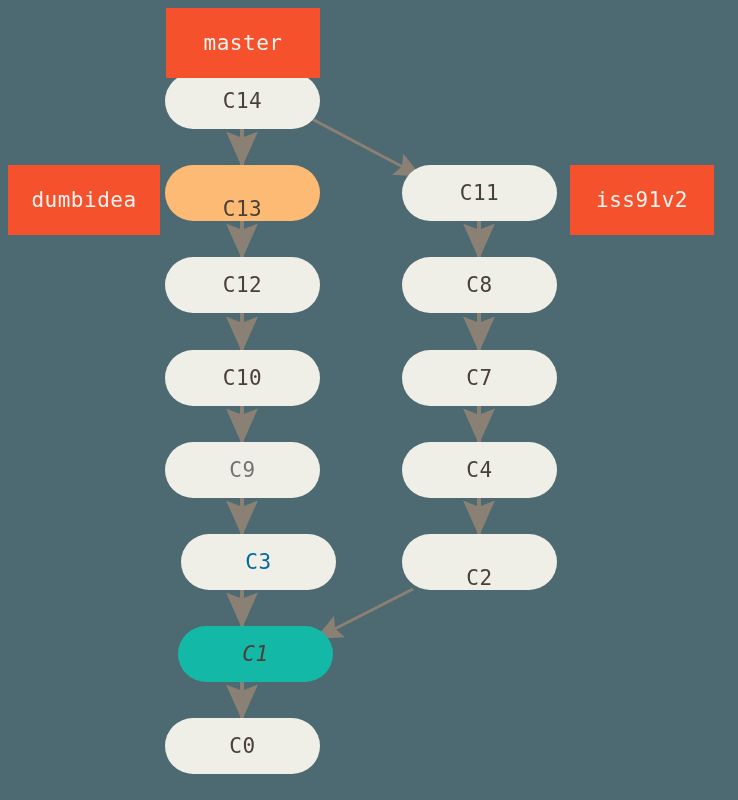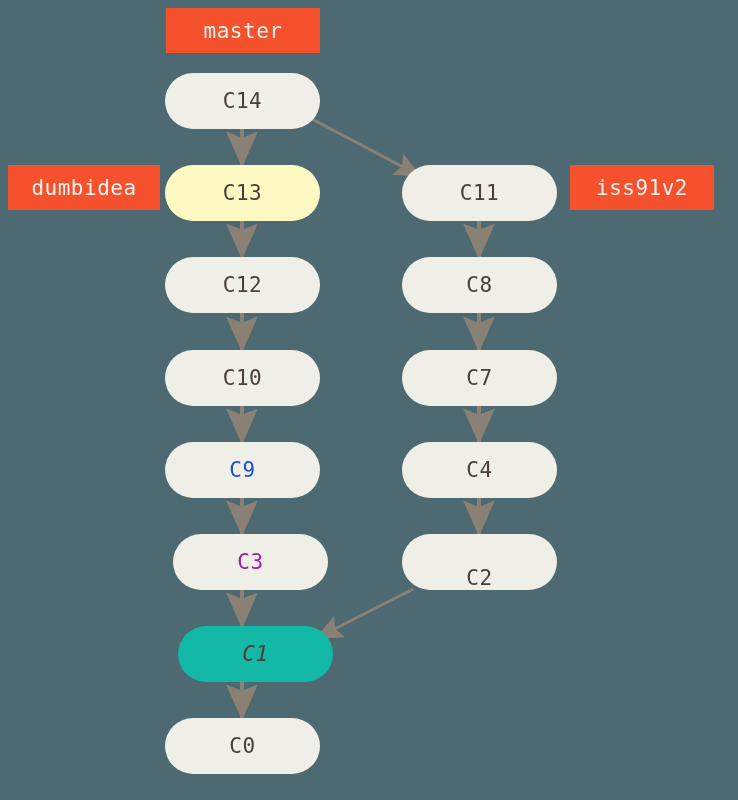--- a/index.html
+++ b/index.html
@@ -37,21 +37,21 @@
     align-items: center;
     justify-content: center;
     color: #4a4038;
     font-size: 21px;
     font-family: "DejaVu Sans Mono", monospace;
     letter-spacing: 0.5px;
     box-sizing: border-box;
   }
   .branch-label {
     position: absolute;
-    height: 45px;
+    height: 70px;
     background: #f4512c;
     display: flex;
     align-items: center;
     justify-content: center;
     color: #f2f2ee;
     font-size: 21px;
     font-family: "DejaVu Sans Mono", monospace;
     letter-spacing: 0.5px;
     box-sizing: border-box;
   }
@@ -81,33 +81,33 @@
         <line x1="479" y1="406" x2="479" y2="442" stroke="#8a8073" stroke-width="4" marker-end="url(#arrowhead)"></line>
         <line x1="479" y1="498" x2="479" y2="534" stroke="#8a8073" stroke-width="4" marker-end="url(#arrowhead)"></line>
         <line x1="413" y1="589" x2="317" y2="638" stroke="#8a8073" stroke-width="3" marker-end="url(#arrowhead)"></line>
       </g>
   </svg>
 
   <div id="nodes-layer">
       <div class="commit-node" style="left: 165px; top: 73px; background: rgb(239, 239, 231); color: rgb(74, 64, 56);">
         <span>C14</span>
       </div>
-      <div class="commit-node" style="left: 165px; top: 165px; background: #fef9c3; color: rgb(74, 64, 56);">
+      <div class="commit-node" style="left: 165px; top: 165px; background: #fdba74; color: rgb(74, 64, 56); align-items: flex-end;">
         <span>C13</span>
       </div>
       <div class="commit-node" style="left: 165px; top: 257px; background: rgb(239, 239, 231); color: rgb(74, 64, 56);">
         <span>C12</span>
       </div>
       <div class="commit-node" style="left: 165px; top: 350px; background: rgb(239, 239, 231); color: rgb(74, 64, 56); text-align: center;">
         <span>C10</span>
       </div>
-      <div class="commit-node" style="left: 165px; top: 442px; background: rgb(239, 239, 231); color: #1d4ed8;">
+      <div class="commit-node" style="left: 165px; top: 442px; background: rgb(239, 239, 231); color: #737373;">
         <span>C9</span>
       </div>
-      <div class="commit-node" style="left: 173px; top: 534px; background: rgb(239, 239, 231); color: #a21caf;">
+      <div class="commit-node" style="left: 181px; top: 534px; background: rgb(239, 239, 231); color: #0369a1;">
         <span>C3</span>
       </div>
       <div class="commit-node" style="left: 178px; top: 626px; background: #14b8a6; color: rgb(74, 64, 56); font-style: italic;">
         <span>C1</span>
       </div>
       <div class="commit-node" style="left: 165px; top: 718px; background: rgb(239, 239, 231); color: rgb(74, 64, 56);">
         <span>C0</span>
       </div>
       <div class="commit-node" style="left: 402px; top: 165px; background: rgb(239, 239, 231); color: rgb(74, 64, 56);">
         <span>C11</span>

